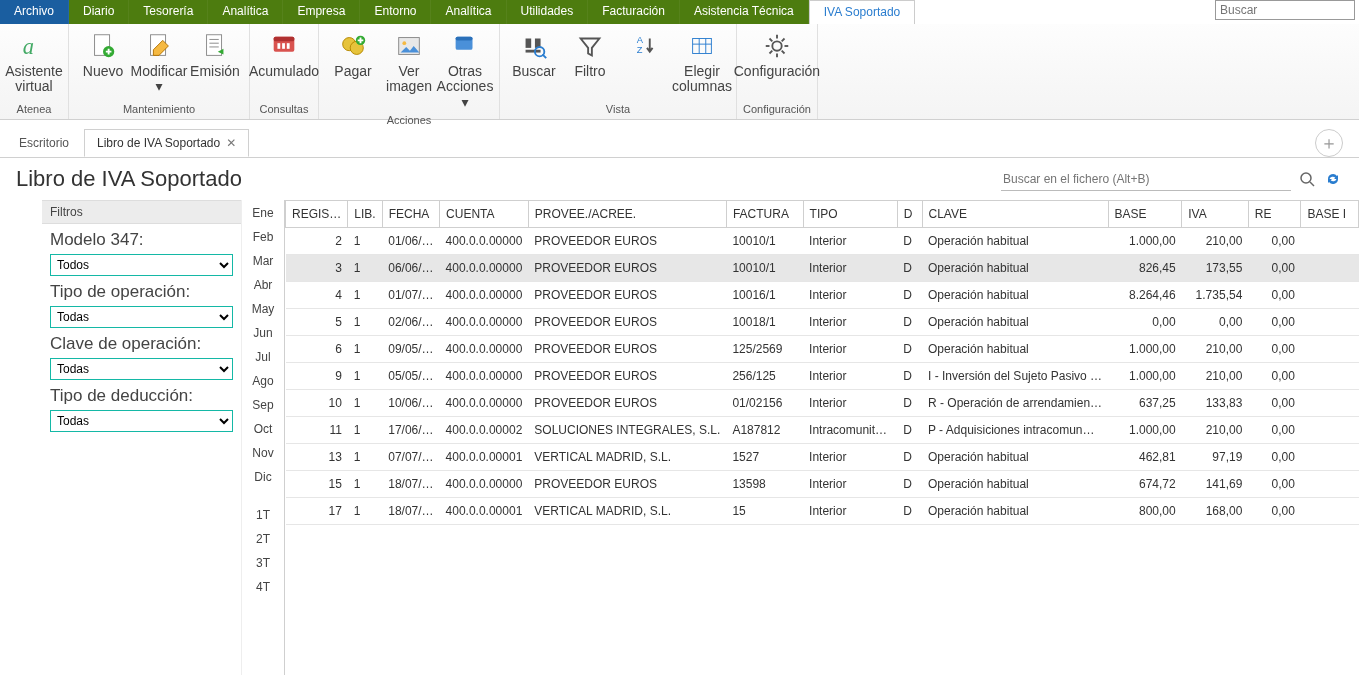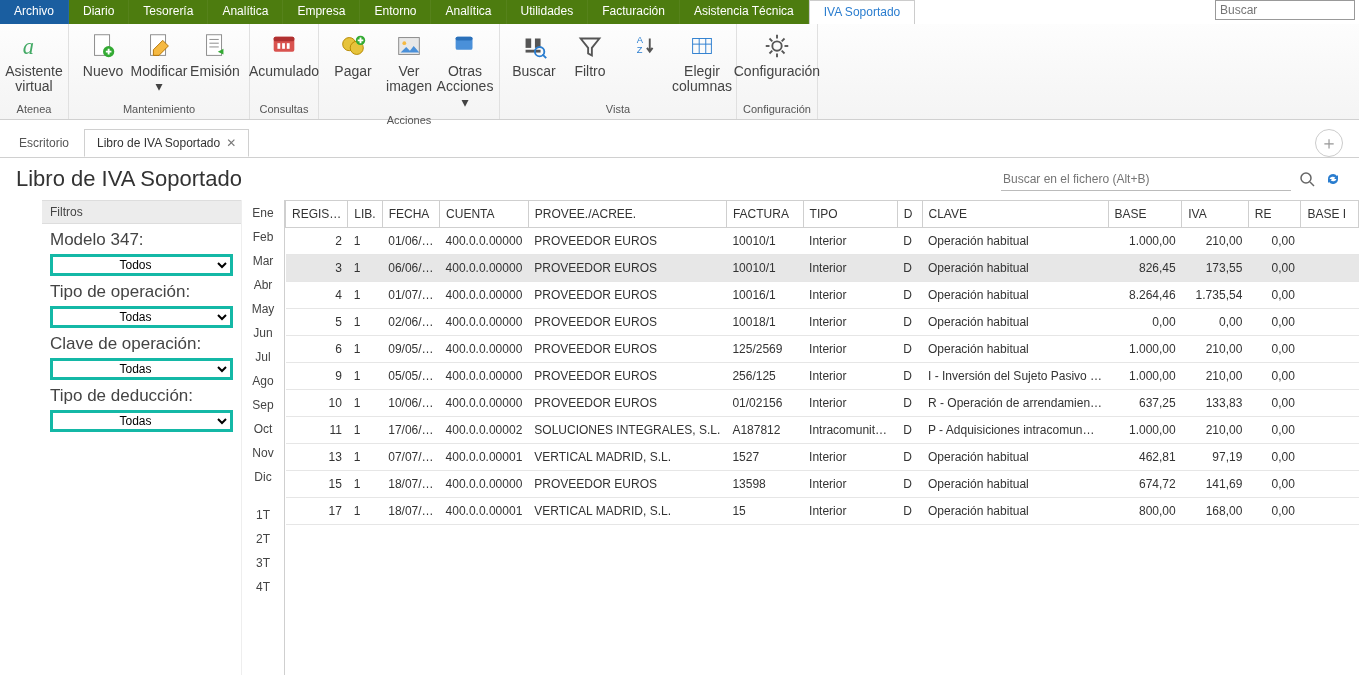--- a/index.html
+++ b/index.html
@@ -32,21 +32,21 @@
   .page-head .spacer { flex:1; }
   .page-head .search-file { width:290px; border:none; border-bottom:1px solid #bbb; padding:4px 2px; font-size:12px; color:#be185d; outline:none;}
   .page-head .icon-btn { width:20px; height:20px; display:flex; align-items:center; justify-content:center; color:#666; margin-left:6px; cursor:pointer;}
   .page-head .icon-btn.refresh { color:#2a7dcf; }
   
   .content { display:flex; height:calc(677px - 24px - 96px - 38px - 44px);margin-left:42px; }
   .filters { width:200px; border-right:1px solid #eee; }
   .filters .head { background:#ececec; padding:4px 8px; font-weight:500; color:#444; border-top:1px solid #ddd; border-bottom:1px solid #ddd;}
   .filters .field { padding:6px 8px 0; }
   .filters label { display:block; font-size:17px; color:#444; margin-bottom:4px;}
-  .filters select { width:100%; height:22px; border:3px solid #14b8a6; font-size:12px; padding:0 2px; background:#fff;text-align:center;}
+  .filters select { width:100%; height:22px; border:1px solid #14b8a6; font-size:12px; padding:0 2px; background:#fff;}
   .monthbar { width:42px; display:flex; flex-direction:column; align-items:center; padding-top:6px; gap:10px;}
   .monthbar div { font-size:12px; color:#444; cursor:pointer; }
   .grid-wrap { flex:1; overflow:hidden; display:flex; flex-direction:column; border-left:1px solid #cfcfcf;}
   table.grid { border-collapse:collapse; width:100%; }
   table.grid th { background:#fff; border:1px solid #cfcfcf; padding:6px 6px; font-weight:400; font-size:12px; color:#333; white-space:nowrap; text-align:left;}
   table.grid td { border-bottom:1px solid #e6e6e6; padding:6px 6px; font-size:12px; color:#333; white-space:nowrap;}
   table.grid tr.selected td { background:#e7e7e7; }
   .num { text-align:right; }
   .grid-body { overflow:auto; flex:1; border-top:none;}
   .grid-body::-webkit-scrollbar { height:16px; width:16px; }

